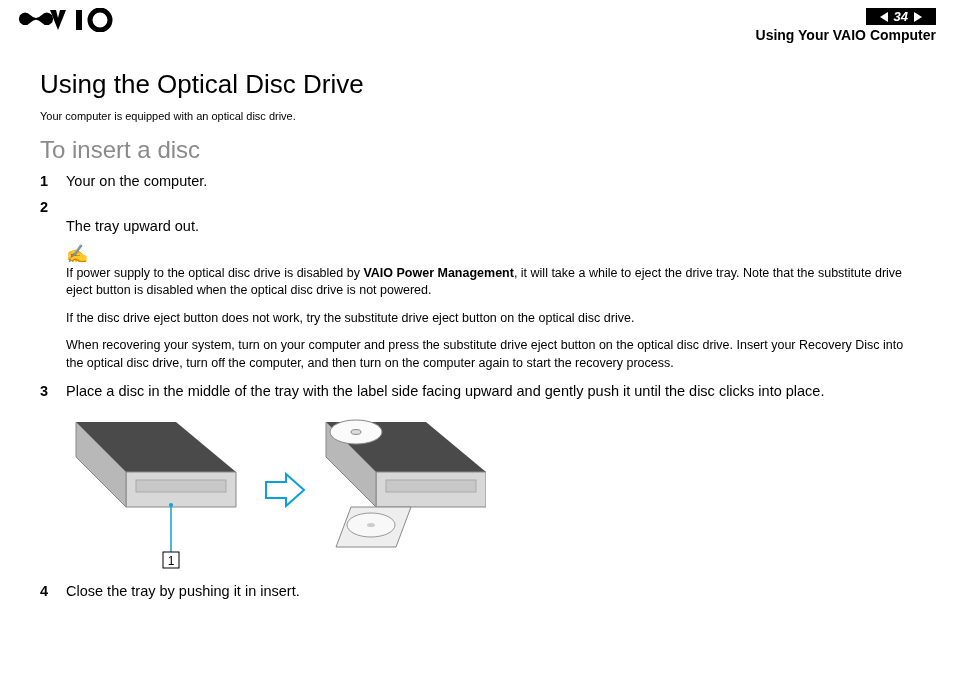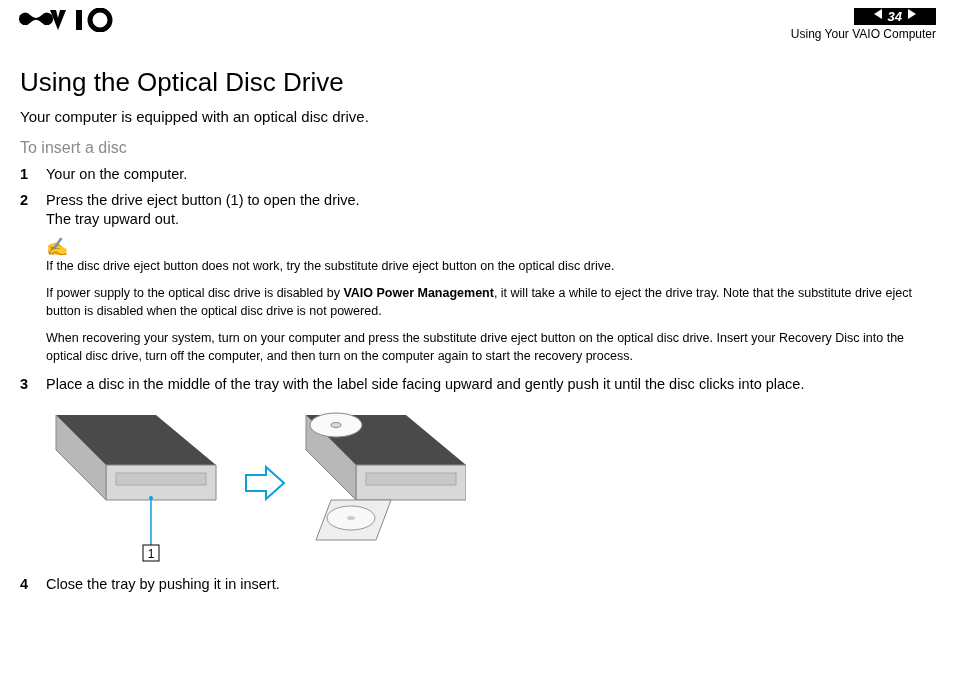--- a/index.html
+++ b/index.html
@@ -17,24 +17,24 @@
     align-items: flex-start;
     padding: 8px 18px 0 18px;
   }
   .vaio-logo svg { display: block; }
   .header-right {
     text-align: right;
     font-size: 12px;
   }
   .page-nav {
     display: inline-flex;
-    align-items: flex-start;
+    align-items: center;
     background: #000;
     color: #fff;
-    padding: 1px 20px;
+    padding: 1px 14px;
     margin-bottom: 2px;
   }
   .page-nav .arrow {
     width: 0; height: 0;
     display: inline-block;
   }
   .page-nav .prev {
     border-top: 5px solid transparent;
     border-bottom: 5px solid transparent;
     border-right: 8px solid #fff;
@@ -45,37 +45,37 @@
     border-bottom: 5px solid transparent;
     border-left: 8px solid #fff;
     margin-left: 6px;
   }
   .page-nav .num {
     font-weight: bold;
     font-style: italic;
     font-size: 13px;
   }
   .section-title {
-    font-weight: normal;
-    font-size: 12px;
+    font-weight: bold;
+    font-size: 14px;
   }
   .content {
-    padding: 26px 36px 0 20px;
+    padding: 26px 36px 0 40px;
   }
   h1 {
     font-size: 26px;
     font-weight: 400;
     margin-bottom: 10px;
   }
   .intro {
-    font-size: 15px;
+    font-size: 11px;
     margin-bottom: 14px;
   }
   h2 {
-    font-size: 16px;
+    font-size: 24px;
     font-weight: 400;
     color: #8a8a8a;
     margin-bottom: 8px;
   }
   ol.steps {
     list-style: none;
     font-size: 14.5px;
   }
   ol.steps > li {
     display: flex;
@@ -133,32 +133,32 @@
   <h2>To insert a disc</h2>
 
   <ol class="steps">
     <li>
       <span class="step-num">1</span>
       <span class="step-body">Your on the computer.</span>
     </li>
     <li>
       <span class="step-num">2</span>
       <span class="step-body">
-        <span>Press the drive eject button (1) to open the drive.</span><br>
+        <br>
         <span>The tray upward out.</span>
       </span>
     </li>
   </ol>
 
   <div class="note-block">
     <div class="note-icon">✍</div>
-    <p class="note-para">If the disc drive eject button does not work, try the substitute drive eject button on the optical disc drive.</p>
     <p class="note-para">
       <span>If power supply to the optical disc drive is disabled by </span><span class="bold">VAIO Power Management</span><span>, it will take a while to eject the drive tray. Note that the substitute drive eject button is disabled when the optical disc drive is not powered.</span>
     </p>
+    <p class="note-para">If the disc drive eject button does not work, try the substitute drive eject button on the optical disc drive.</p>
     <p class="note-para">When recovering your system, turn on your computer and press the substitute drive eject button on the optical disc drive. Insert your Recovery Disc into the optical disc drive, turn off the computer, and then turn on the computer again to start the recovery process.</p>
   </div>
 
   <ol class="steps">
     <li>
       <span class="step-num">3</span>
       <span class="step-body">Place a disc in the middle of the tray with the label side facing upward and gently push it until the disc clicks into place.</span>
     </li>
   </ol>
 

